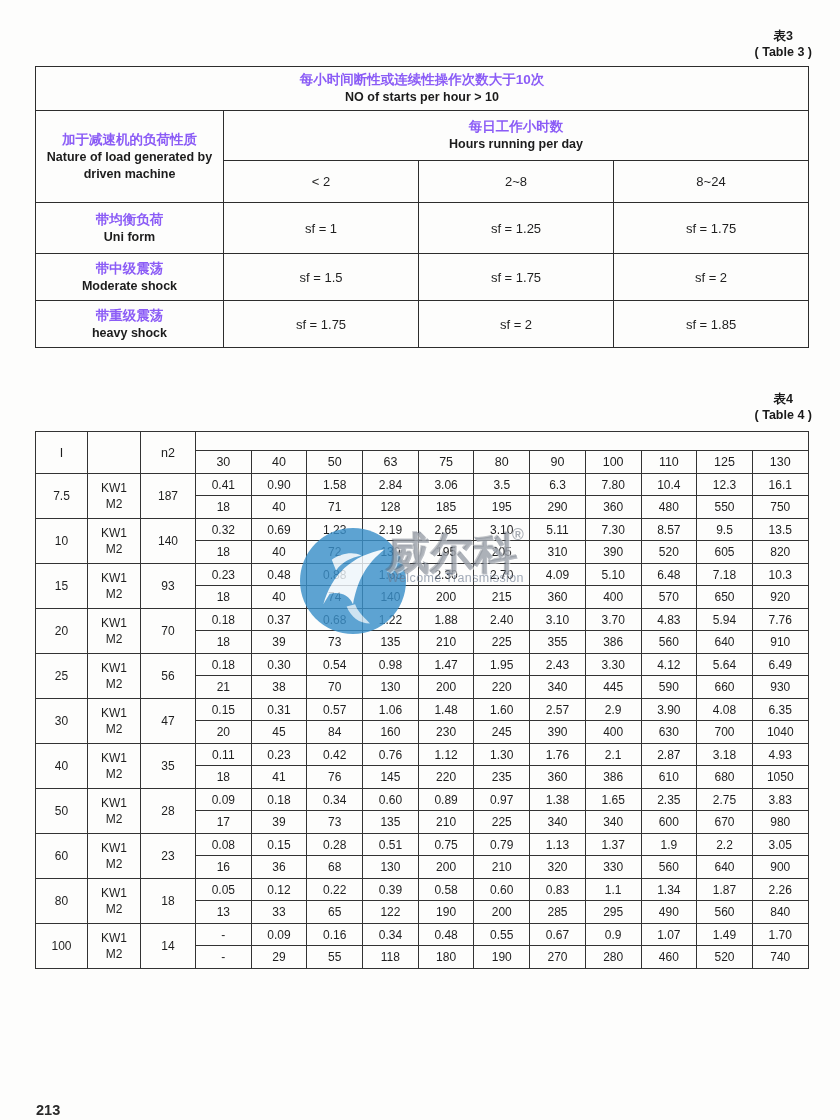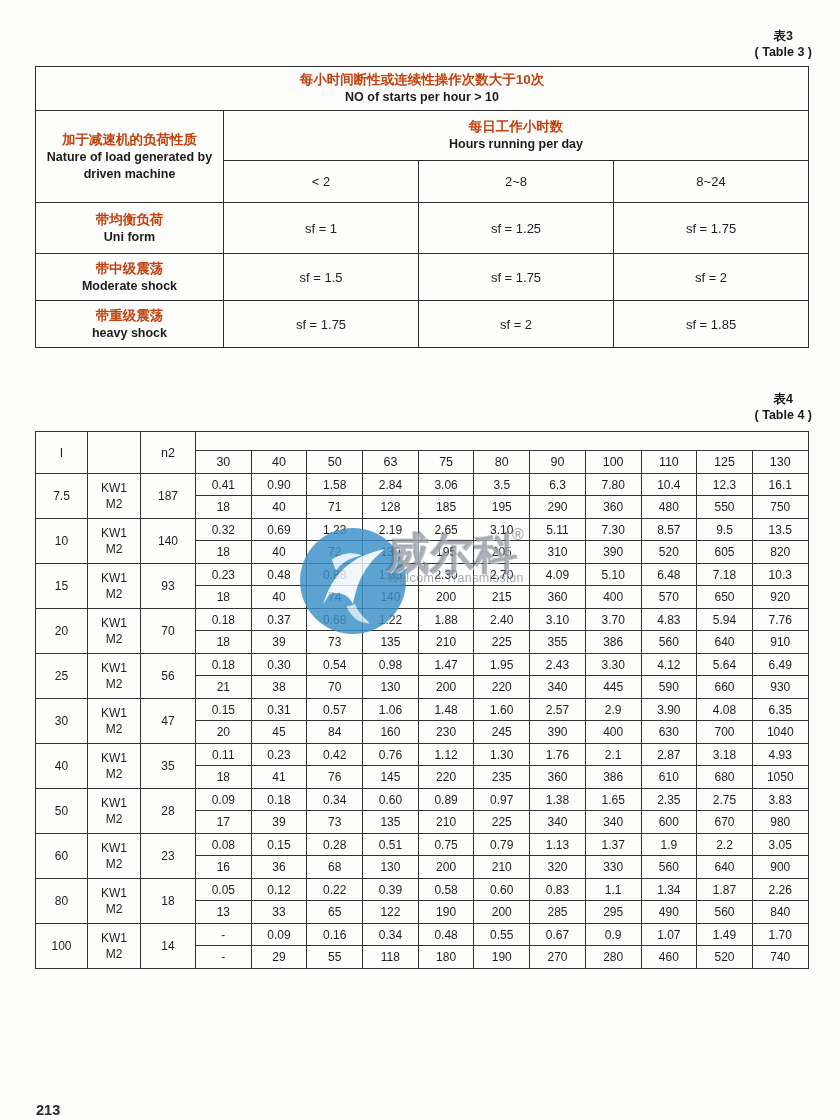--- a/index.html
+++ b/index.html
@@ -21,21 +21,21 @@
 
   
   .sect { position:absolute; left:35px; top:378px; line-height:1.28; }
   .sect .cnT { font-size:15px; font-weight:700; }
   .sect .enT { font-size:16px; font-weight:700; }
 
   
   table { border-collapse:collapse; table-layout:fixed; }
   .t3 { position:absolute; left:35px; top:66px; width:773px; }
   .t3 td { border:1.8px solid #2d2d2d; text-align:center; vertical-align:middle; padding:0; }
-  .t3 .cn { font-size:13.5px; font-weight:600; color:#c2410c; line-height:1.35; }
+  .t3 .cn { font-size:13.5px; font-weight:600; color:#8b5cf6; line-height:1.35; }
   .t3 .en { font-size:12.5px; font-weight:600; color:#1c1c1c; line-height:1.3; }
   .t3 .t3v { font-size:13px; font-weight:500; }
 
   
   .t4 { position:absolute; left:35px; top:431px; width:773px; }
   .t4 td { border:1.4px solid #333; text-align:center; vertical-align:middle; padding:0; font-size:12px; color:#1e1e1e; }
   .t4 .hdr { font-size:12.5px; }
   .t4 .lbl2 { line-height:1.35; font-size:12px; }
   .ht1 { height:19px; }
   .ht2 { height:23px; }

